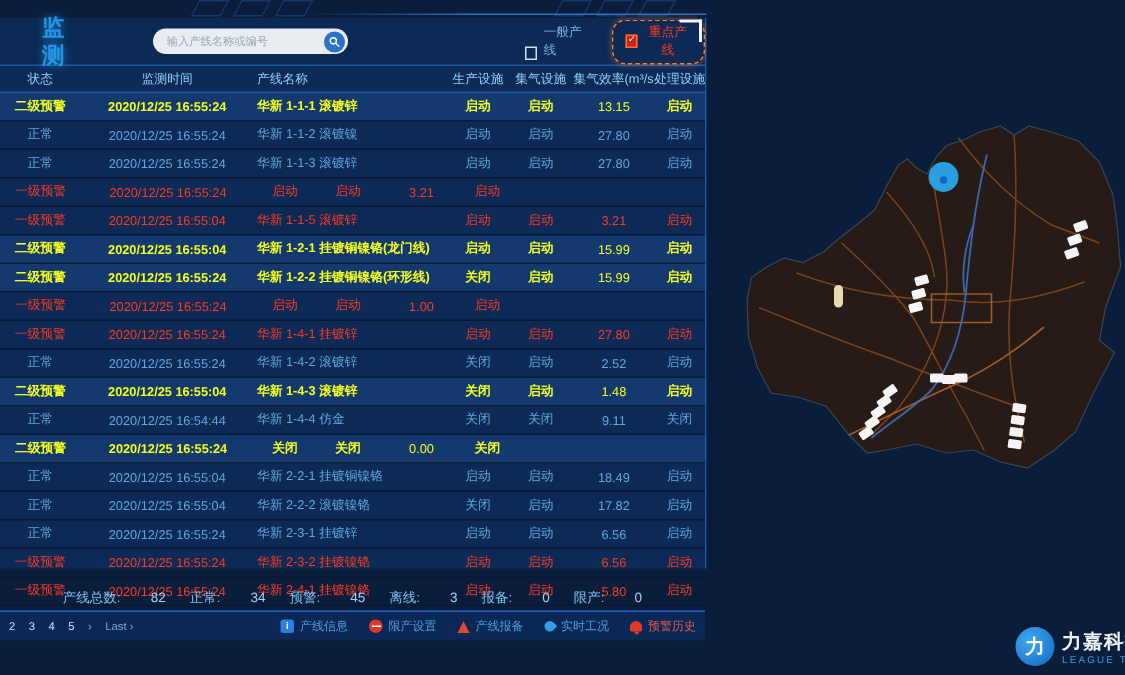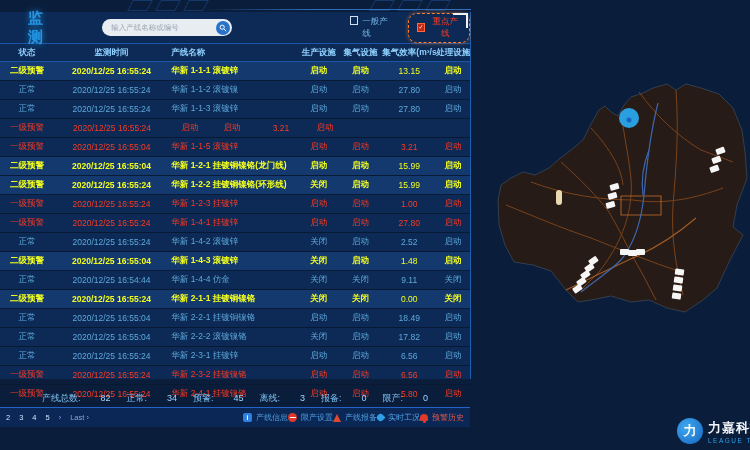--- a/index.html
+++ b/index.html
@@ -17,30 +17,30 @@
   .hairline{position:absolute;top:9px;left:205px;right:0;height:1px;
     background:linear-gradient(90deg,rgba(46,111,192,0),#2e6fc0 20%,#2e6fc0 70%,rgba(46,111,192,.2))}
   
   .panel{position:absolute;left:0;top:12px;width:470px;height:367px;background:#0c2a55;border-right:1px solid #1e5fb0}
   .panel-head{position:absolute;left:0;top:0;width:470px;height:31px;border-bottom:1px solid #1c56a6;display:flex;align-items:center}
   .title{color:#2496e4;font-size:15px;font-weight:bold;letter-spacing:10px;margin-left:28px;text-shadow:0 0 6px rgba(36,150,228,.8)}
   .search{position:relative;margin-left:14px;width:138px;height:17px;background:#e8edf2;border-radius:9px;display:flex;align-items:center}
   .search input{flex:1;border:none;outline:none;background:transparent;font-size:7.5px;color:#666;padding:0 2px 0 9px;font-family:"Liberation Sans","DejaVu Sans",sans-serif}
   .search input::placeholder{color:#9aa6b2}
   .search-btn{width:14px;height:14px;border-radius:50%;background:#2a72c8;margin-right:2px;display:flex;align-items:center;justify-content:center;cursor:pointer}
-  .chk{display:flex;align-items:flex-start;gap:4px;margin-left:118px;color:#76b4e8;font-size:8.5px;cursor:pointer}
+  .chk{display:flex;align-items:flex-end;gap:4px;margin-left:118px;color:#76b4e8;font-size:8.5px;cursor:pointer}
   .chk .box{width:7px;height:7px;border:1px solid #cfe0f0;background:transparent;display:inline-block}
   .key-btn{display:flex;align-items:center;gap:4px;margin-left:14px;background:transparent;
     border:1px dashed #ff7f2a;border-radius:9px;padding:2px 8px;color:#ff3a22;font-size:8.5px;cursor:pointer;
     box-shadow:0 0 4px rgba(255,127,42,.5);font-family:inherit}
   .key-btn .box{width:7px;height:7px;border:1px solid #ff6a3a;background:#c42814;color:#fff;font-size:6px;line-height:7px;text-align:center}
   .corner{position:absolute;right:2px;top:1px;width:13px;height:13px;border-top:2px solid #f0f4f8;border-right:2px solid #f0f4f8}
   
   .thead{position:absolute;left:0;top:33px;width:470px;height:16px;display:flex;align-items:center;border-bottom:1px solid #1c56a6}
-  .thead span{color:#8fd0ff;font-weight:bold;font-size:8.5px}
+  .thead span{color:#8fd0ff;font-weight:normal;font-size:8.5px}
   .tbody{position:absolute;left:0;top:50px;width:470px}
   .trow{display:flex;align-items:center;height:18px;border-bottom:1px solid rgba(8,24,48,.9);font-size:8.5px;cursor:pointer}
   .trow.warn2{color:#f4ff1e;background:rgba(42,105,190,.25);font-weight:bold}
   .trow.warn1{color:#ff3a22}
   .trow.normal{color:#5fa9dd}
   .cell{display:block;white-space:nowrap;overflow:hidden}
   .c-status{width:54px;text-align:center}
   .c-time{width:116px;text-align:center}
   .c-name{width:128px;text-align:left;padding-left:2px}
   .c-prod{width:40px;text-align:center}
@@ -50,21 +50,21 @@
   
   .summary{position:absolute;left:0;top:377px;width:470px;height:18px;display:flex;align-items:center;justify-content:center;gap:16px;
     color:#7fc0f0;font-size:9px;border-bottom:1px solid #1c56a6}
   .summary b{font-weight:normal;color:#9fd4ff;margin-left:20px}
   
   .footerbar{position:absolute;left:0;top:395px;width:470px;height:20px;background:#0b2756;border-top:1px solid #2563c8;
     display:flex;align-items:center;justify-content:space-between;padding:0 6px;box-sizing:border-box}
   .pager{display:flex;align-items:center;gap:9px;color:#cfe4ff;font-size:7.5px}
   .pager span{cursor:pointer}
   .pager .muted{color:#7fa8d8}
-  .fbtns{display:flex;align-items:center;}
+  .fbtns{display:flex;align-items:center;gap:14px}
   .fbtn{display:flex;align-items:center;gap:4px;color:#4f9fe0;font-size:8px;cursor:pointer;background:none;border:none;padding:0;font-family:inherit}
   .fbtn.accent{color:#e05a4a}
   .ic-info{width:9px;height:9px;background:#2f7fe0;border-radius:2px;color:#fff;font-size:6.5px;line-height:9px;text-align:center;font-weight:bold}
   .ic-noentry{width:9px;height:9px;background:#e0392a;border-radius:50%;position:relative}
   .ic-noentry::after{content:"";position:absolute;left:1.5px;top:3.7px;width:6px;height:1.6px;background:#fff}
   .ic-tri{width:0;height:0;border-left:4.5px solid transparent;border-right:4.5px solid transparent;border-bottom:8px solid #e0492f}
   .ic-drop{width:7px;height:7px;background:#2f9fe8;border-radius:50% 0 50% 50%;transform:rotate(45deg)}
   .ic-bell{width:8px;height:7px;background:#e0392a;border-radius:4px 4px 1px 1px;position:relative}
   .ic-bell::after{content:"";position:absolute;left:2.5px;bottom:-2px;width:3px;height:2px;background:#e0392a;border-radius:0 0 2px 2px}
   
@@ -185,21 +185,20 @@
           <span class="cell c-time">2020/12/25 16:55:24</span>
           <span class="cell c-name">华新 1-2-2 挂镀铜镍铬(环形线)</span>
           <span class="cell c-prod">关闭</span>
           <span class="cell c-gas">启动</span>
           <span class="cell c-eff">15.99</span>
           <span class="cell c-treat">启动</span>
         </div>
         <div class="trow warn1">
           <span class="cell c-status">一级预警</span>
           <span class="cell c-time">2020/12/25 16:55:24</span>
-          <span class="cell c-name">华新 1-2-3 挂镀锌</span>
           <span class="cell c-prod">启动</span>
           <span class="cell c-gas">启动</span>
           <span class="cell c-eff">1.00</span>
           <span class="cell c-treat">启动</span>
         </div>
         <div class="trow warn1">
           <span class="cell c-status">一级预警</span>
           <span class="cell c-time">2020/12/25 16:55:24</span>
           <span class="cell c-name">华新 1-4-1 挂镀锌</span>
           <span class="cell c-prod">启动</span>
@@ -230,21 +229,20 @@
           <span class="cell c-time">2020/12/25 16:54:44</span>
           <span class="cell c-name">华新 1-4-4 仿金</span>
           <span class="cell c-prod">关闭</span>
           <span class="cell c-gas">关闭</span>
           <span class="cell c-eff">9.11</span>
           <span class="cell c-treat">关闭</span>
         </div>
         <div class="trow warn2">
           <span class="cell c-status">二级预警</span>
           <span class="cell c-time">2020/12/25 16:55:24</span>
-          <span class="cell c-name">华新 2-1-1 挂镀铜镍铬</span>
           <span class="cell c-prod">关闭</span>
           <span class="cell c-gas">关闭</span>
           <span class="cell c-eff">0.00</span>
           <span class="cell c-treat">关闭</span>
         </div>
         <div class="trow normal">
           <span class="cell c-status">正常</span>
           <span class="cell c-time">2020/12/25 16:55:04</span>
           <span class="cell c-name">华新 2-2-1 挂镀铜镍铬</span>
           <span class="cell c-prod">启动</span>

